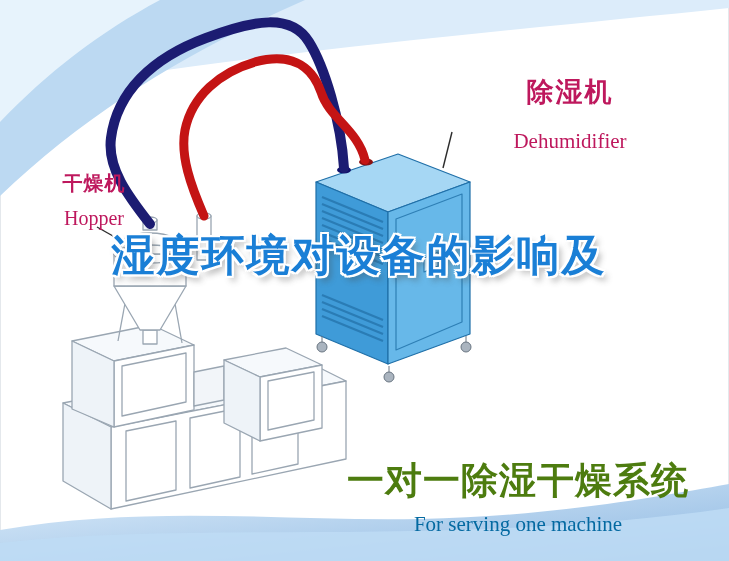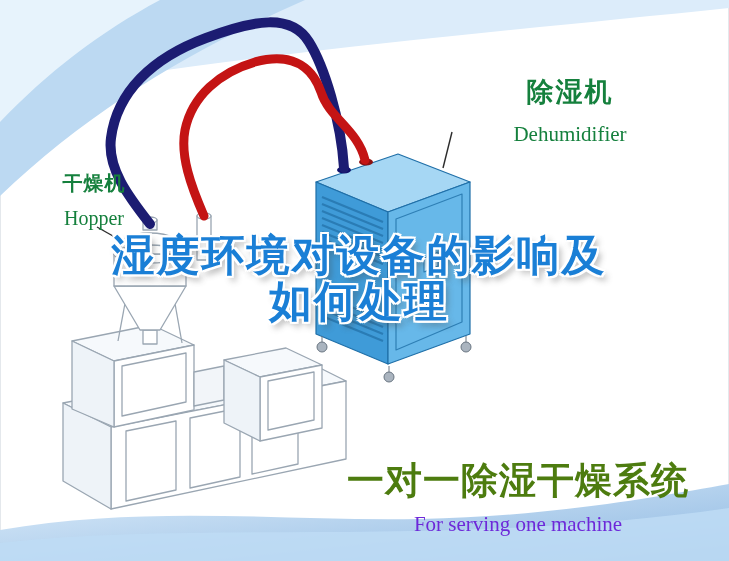--- a/index.html
+++ b/index.html
@@ -14,35 +14,35 @@
   
   .main-title{
     position:absolute;left:0;top:232px;width:718px;text-align:center;z-index:6;
     color:#1a7fd6;font-weight:bold;font-size:43px;line-height:1.08;letter-spacing:2px;
     text-shadow:
       -2px -2px 0 #fff, 2px -2px 0 #fff, -2px 2px 0 #fff, 2px 2px 0 #fff,
       -2px 0 0 #fff, 2px 0 0 #fff, 0 -2px 0 #fff, 0 2px 0 #fff,
       4px 5px 6px rgba(70,70,70,.45);
   }
 
-  .callout{position:absolute;z-index:5;text-align:center;color:#15803d;}
+  .callout{position:absolute;z-index:5;text-align:center;color:#be185d;}
   .callout .cn{font-weight:bold;}
   .callout .en{font-family:"Liberation Serif",serif;}
 
   .dehum-callout{left:500px;top:74px;width:140px;}
   .dehum-callout .cn{font-size:27px;letter-spacing:2px;}
-  .dehum-callout .en{font-size:21px;margin-top:12px;}
+  .dehum-callout .en{font-size:21px;margin-top:19px;}
 
   .hopper-callout{left:44px;top:170px;width:100px;}
   .hopper-callout .cn{font-size:20px;letter-spacing:1px;}
   .hopper-callout .en{font-size:20px;margin-top:10px;}
 
   .caption{position:absolute;right:40px;top:456px;z-index:5;text-align:center;}
   .caption .cn{font-size:37px;font-weight:bold;color:#4d7c0f;letter-spacing:1px;}
-  .caption .en{font-size:21px;font-family:"Liberation Serif",serif;color:#6d28d9;margin-top:6px;}
+  .caption .en{font-size:21px;font-family:"Liberation Serif",serif;color:#0369a1;margin-top:6px;}
 </style>
 </head>
 <body>
 
 <div class="stage">
 
   <svg class="canvas" width="729" height="561" viewBox="0 0 729 561">
     <defs>
       <linearGradient id="botGrad" x1="0" y1="0" x2="1" y2="1">
         <stop offset="0" stop-color="#dcecfa"></stop>
@@ -157,21 +157,20 @@
     <div class="en">Dehumidifier</div>
   </div>
 
   <div class="callout hopper-callout">
     <div class="cn">干燥机</div>
     <div class="en">Hopper</div>
   </div>
 
   <div class="main-title">
     <div>湿度环境对设备的影响及</div>
-    <div>如何处理</div>
   </div>
 
   <div class="caption">
     <div class="cn">一对一除湿干燥系统</div>
     <div class="en">For serving one machine</div>
   </div>
 
 </div>
 
 </body></html>

